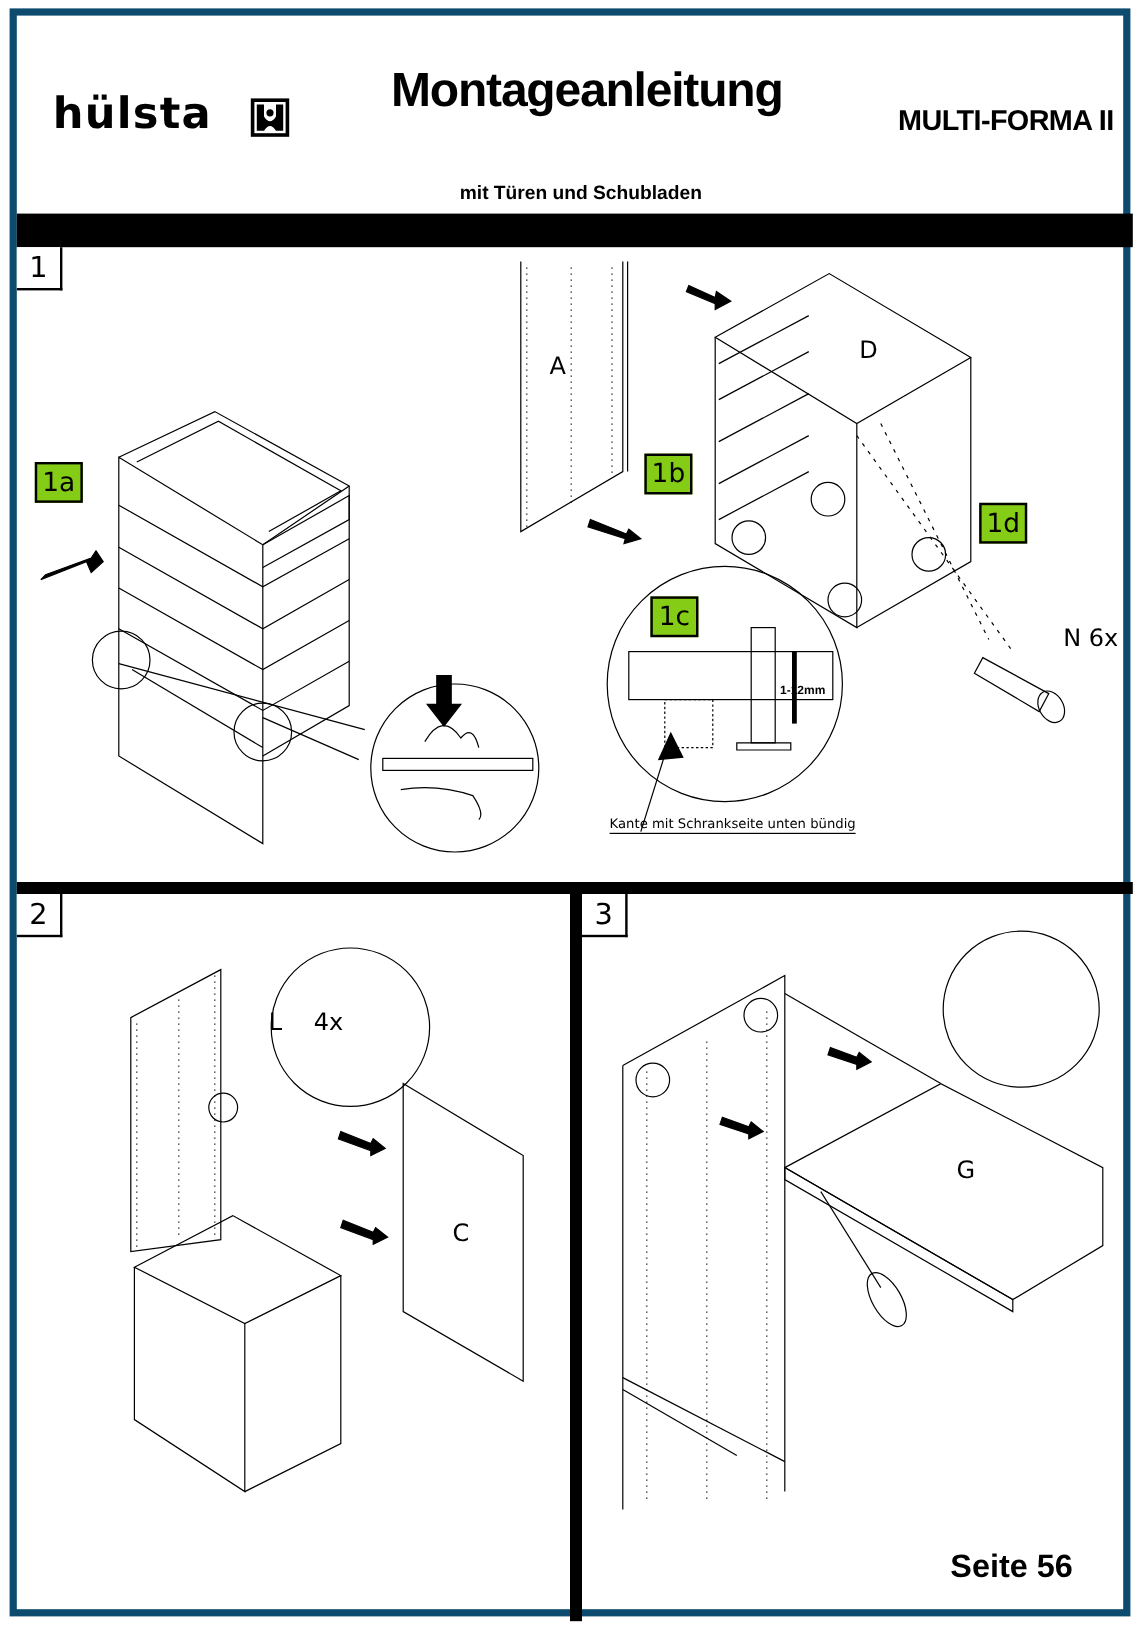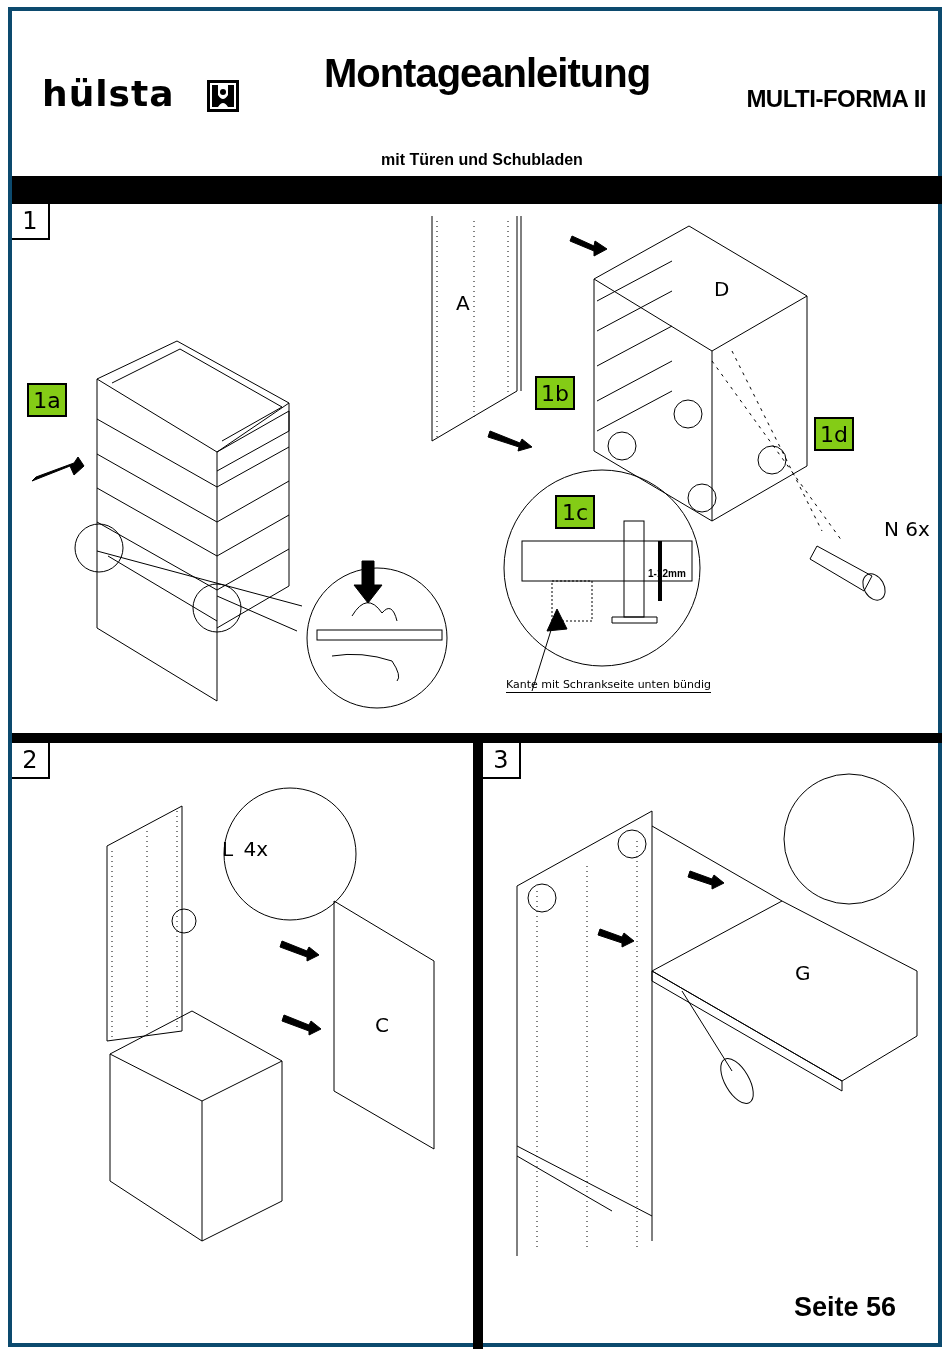--- a/index.html
+++ b/index.html
@@ -1,17 +1,17 @@
 <!DOCTYPE html>
 <html><head>
 <meta charset="utf-8">
 <style>
   html, body { margin: 0; padding: 0; background: #fff; }
   body { width: 950px; height: 1354px; position: relative; overflow: hidden; font-family: "Liberation Sans", sans-serif; color: #000; }
-  .page { position: absolute; left: 8px; top: 7px; width: 934px; height: 1340px; border: 4px solid #0c4a6e; box-sizing: border-box; padding-left: 16px; }
+  .page { position: absolute; left: 8px; top: 7px; width: 934px; height: 1340px; border: 6px solid #0c4a6e; box-sizing: border-box; padding-left: 16px; }
   .header { position: absolute; left: 0; top: 0; width: 930px; height: 165px; }
   .brand { position: absolute; left: 30px; top: 62px; font-family: "DejaVu Sans", sans-serif; font-weight: bold; font-size: 36px; letter-spacing: 1px; }
   .brand-logo { position: absolute; left: 194px; top: 68px; width: 34px; height: 34px; }
   .title { position: absolute; left: 270px; top: 40px; width: 410px; text-align: center; font-weight: bold; font-size: 40px; letter-spacing: -1px; }
   .subtitle { position: absolute; left: 260px; top: 98px; width: 420px; text-align: center; font-weight: bold; font-size: 26px; letter-spacing: -0.5px; }
   .subsub { position: absolute; left: 260px; top: 140px; width: 420px; text-align: center; font-weight: bold; font-size: 16px; }
   .product { position: absolute; right: 16px; top: 74px; font-weight: bold; font-size: 24px; letter-spacing: -0.5px; margin-left: 44px; }
   .band { position: absolute; left: 0; top: 165px; width: 930px; height: 28px; background: #000; }
   .hbar { position: absolute; left: 0; width: 930px; height: 10px; background: #000; }
   .vbar { position: absolute; top: 722px; width: 10px; height: 616px; background: #000; }
@@ -145,38 +145,38 @@
       <path d="M670 980 L720 1060"></path>
       <ellipse cx="725" cy="1070" rx="12" ry="25" transform="rotate(-30 725 1070)"></ellipse>
       <path d="M505 1135 L640 1205"></path>
         <path d="M505 1145 L600 1200"></path>
     </g>
   </svg>
 
   <div class="step" style="left:0;top:193px;">1</div>
   <div class="sub" style="left:15px;top:372px;">1a</div>
   <div class="sub" style="left:523px;top:365px;">1b</div>
-  <div class="sub" style="left:528px;top:484px;margin-left:15px;">1c</div>
+  <div class="sub" style="left:528px;top:484px;">1c</div>
   <div class="sub" style="left:802px;top:406px;">1d</div>
   <div class="lbl" style="left:444px;top:280px;">A</div>
   <div class="lbl" style="left:702px;top:266px;">D</div>
   <div class="lbl" style="left:872px;top:506px;">
     <span>N</span>
     <span>6x</span>
   </div>
   <div class="mm" style="left:636px;top:538px;margin-top:19px;">1-12mm</div>
   <div class="kante" style="left:494px;top:667px;">Kante mit Schrankseite unten bündig</div>
 
   <div class="hbar" style="top:722px;"></div>
   <div class="vbar" style="left:461px;"></div>
 
   <div class="step" style="left:0;top:732px;">2</div>
   <div class="lbl" style="left:210px;top:826px;">
     <span>L</span>
-    <span style="margin-left:4px">4x</span>
+    <span style="margin-left:20px">4x</span>
   </div>
   <div class="lbl" style="left:363px;top:1002px;">C</div>
 
   <div class="step" style="left:471px;top:732px;border-left:none;">3</div>
   <div class="lbl" style="left:783px;top:950px;">G</div>
 
   <div class="footer">Seite 56</div>
 </div>
 
 </body></html>

